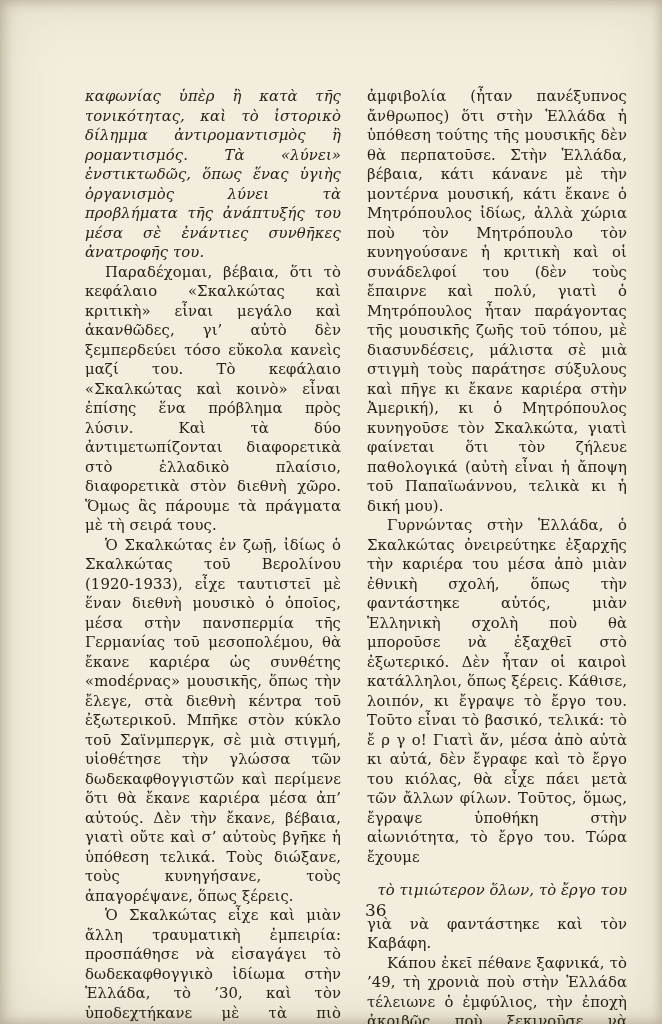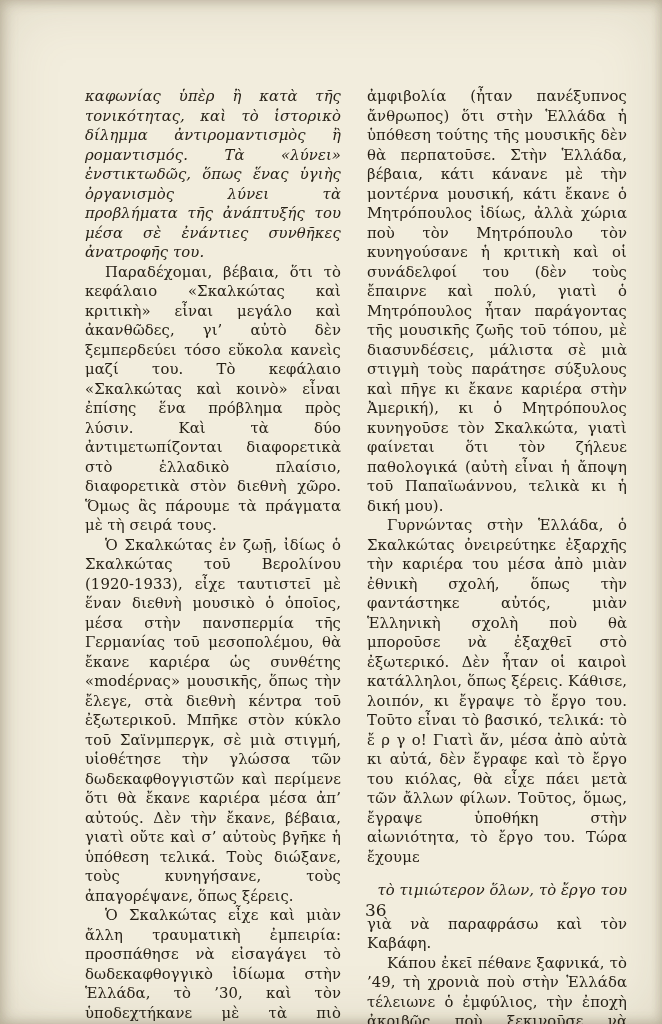--- a/index.html
+++ b/index.html
@@ -79,20 +79,20 @@
       <p class="italic">καφωνίας ὑπὲρ ἢ κατὰ τῆς τονικότητας, καὶ τὸ ἱστορικὸ δίλημμα ἀντιρομαντισμὸς ἢ ρομαντισμός. Τὰ «λύνει» ἐνστικτωδῶς, ὅπως ἕνας ὑγιὴς ὀργανισμὸς λύνει τὰ προβλήματα τῆς ἀνάπτυξής του μέσα σὲ ἐνάντιες συνθῆκες ἀνατροφῆς του.</p>
       <p class="indent">Παραδέχομαι, βέβαια, ὅτι τὸ κεφάλαιο «Σκαλκώτας καὶ κριτικὴ» εἶναι μεγάλο καὶ ἀκανθῶδες, γι’ αὐτὸ δὲν ξεμπερδεύει τόσο εὔκολα κανεὶς μαζί του. Τὸ κεφάλαιο «Σκαλκώτας καὶ κοινὸ» εἶναι ἐπίσης ἕνα πρόβλημα πρὸς λύσιν. Καὶ τὰ δύο ἀντιμετωπίζονται διαφορετικὰ στὸ ἑλλαδικὸ πλαίσιο, διαφορετικὰ στὸν διεθνὴ χῶρο. Ὅμως ἂς πάρουμε τὰ πράγματα μὲ τὴ σειρά τους.</p>
       <p class="indent">Ὁ Σκαλκώτας ἐν ζωῇ, ἰδίως ὁ Σκαλκώτας τοῦ Βερολίνου (1920-1933), εἶχε ταυτιστεῖ μὲ ἕναν διεθνὴ μουσικὸ ὁ ὁποῖος, μέσα στὴν πανσπερμία τῆς Γερμανίας τοῦ μεσοπολέμου, θὰ ἔκανε καριέρα ὡς συνθέτης «modέρνας» μουσικῆς, ὅπως τὴν ἔλεγε, στὰ διεθνὴ κέντρα τοῦ ἐξωτερικοῦ. Μπῆκε στὸν κύκλο τοῦ Σαϊνμπεργκ, σὲ μιὰ στιγμή, υἱοθέτησε τὴν γλώσσα τῶν δωδεκαφθογγιστῶν καὶ περίμενε ὅτι θὰ ἔκανε καριέρα μέσα ἀπ’ αὐτούς. Δὲν τὴν ἔκανε, βέβαια, γιατὶ οὔτε καὶ σ’ αὐτοὺς βγῆκε ἡ ὑπόθεση τελικά. Τοὺς διώξανε, τοὺς κυνηγήσανε, τοὺς ἀπαγορέψανε, ὅπως ξέρεις.</p>
       <p class="indent">Ὁ Σκαλκώτας εἶχε καὶ μιὰν ἄλλη τραυματικὴ ἐμπειρία: προσπάθησε νὰ εἰσαγάγει τὸ δωδεκαφθογγικὸ ἰδίωμα στὴν Ἑλλάδα, τὸ ’30, καὶ τὸν ὑποδεχτήκανε μὲ τὰ πιὸ φαρμακερὰ λόγια, ἔτσι ὥστε δὲν θὰ εἶχε καμιὰ</p>
     </div>
 
     <div class="col colr">
       <p>ἀμφιβολία (ἦταν πανέξυπνος ἄνθρωπος) ὅτι στὴν Ἑλλάδα ἡ ὑπόθεση τούτης τῆς μουσικῆς δὲν θὰ περπατοῦσε. Στὴν Ἑλλάδα, βέβαια, κάτι κάνανε μὲ τὴν μοντέρνα μουσική, κάτι ἔκανε ὁ Μητρόπουλος ἰδίως, ἀλλὰ χώρια ποὺ τὸν Μητρόπουλο τὸν κυνηγούσανε ἡ κριτικὴ καὶ οἱ συνάδελφοί του (δὲν τοὺς ἔπαιρνε καὶ πολύ, γιατὶ ὁ Μητρόπουλος ἦταν παράγοντας τῆς μουσικῆς ζωῆς τοῦ τόπου, μὲ διασυνδέσεις, μάλιστα σὲ μιὰ στιγμὴ τοὺς παράτησε σύξυλους καὶ πῆγε κι ἔκανε καριέρα στὴν Ἀμερική), κι ὁ Μητρόπουλος κυνηγοῦσε τὸν Σκαλκώτα, γιατὶ φαίνεται ὅτι τὸν ζήλευε παθολογικά (αὐτὴ εἶναι ἡ ἄποψη τοῦ Παπαϊωάννου, τελικὰ κι ἡ δική μου).</p>
       <p class="indent">Γυρνώντας στὴν Ἑλλάδα, ὁ Σκαλκώτας ὀνειρεύτηκε ἐξαρχῆς τὴν καριέρα του μέσα ἀπὸ μιὰν ἐθνικὴ σχολή, ὅπως τὴν φαντάστηκε αὐτός, μιὰν Ἑλληνικὴ σχολὴ ποὺ θὰ μποροῦσε νὰ ἐξαχθεῖ στὸ ἐξωτερικό. Δὲν ἦταν οἱ καιροὶ κατάλληλοι, ὅπως ξέρεις. Κάθισε, λοιπόν, κι ἔγραψε τὸ ἔργο του. Τοῦτο εἶναι τὸ βασικό, τελικά: τὸ ἔ ρ γ ο! Γιατὶ ἄν, μέσα ἀπὸ αὐτὰ κι αὐτά, δὲν ἔγραφε καὶ τὸ ἔργο του κιόλας, θὰ εἶχε πάει μετὰ τῶν ἄλλων φίλων. Τοῦτος, ὅμως, ἔγραψε ὑποθήκη στὴν αἰωνιότητα, τὸ ἔργο του. Τώρα ἔχουμε</p>
       <p class="verse">τὸ τιμιώτερον ὅλων, τὸ ἔργο του</p>
-      <p>γιὰ νὰ παραφράσω καὶ τὸν Καβάφη.</p>
+      <p>γιὰ νὰ φαντάστηκε καὶ τὸν Καβάφη.</p>
       <p class="indent">Κάπου ἐκεῖ πέθανε ξαφνικά, τὸ ’49, τὴ χρονιὰ ποὺ στὴν Ἑλλάδα τέλειωνε ὁ ἐμφύλιος, τὴν ἐποχὴ ἀκριβῶς ποὺ ξεκινοῦσε νὰ περπατάει γιὰ τὰ καλὰ</p>
     </div>
 
   </div>
 
   <div class="pagenum">36</div>
 </div>
 
 </body></html>

